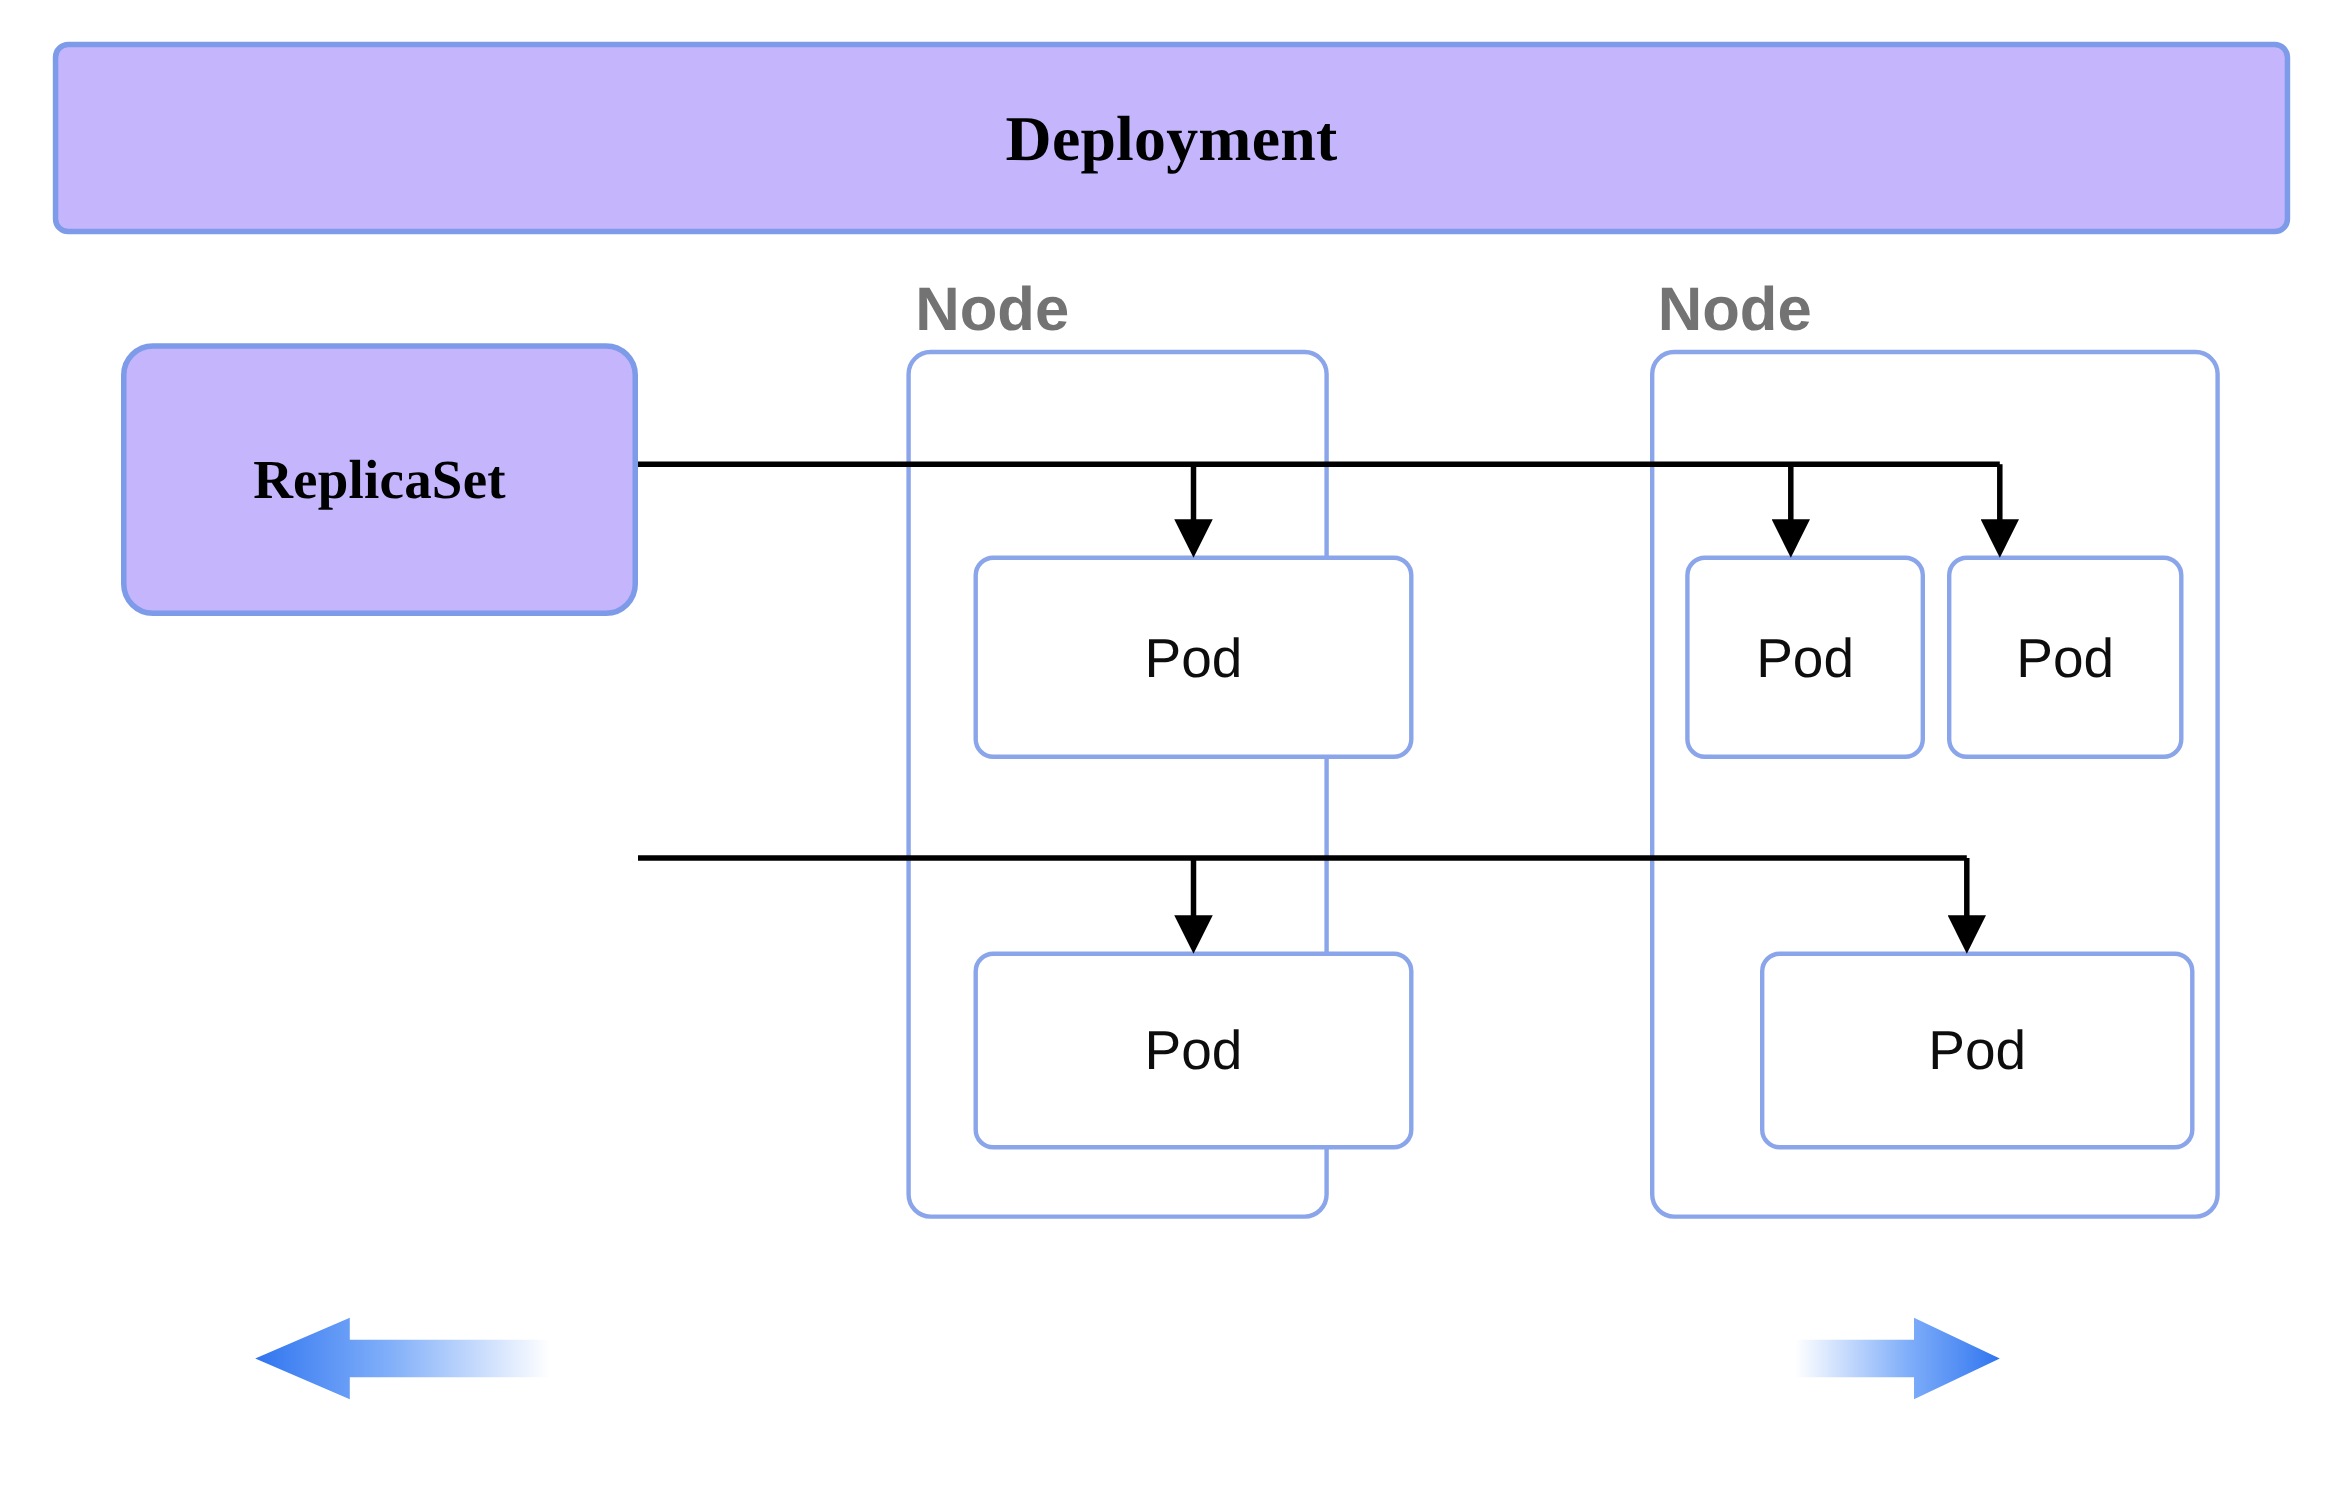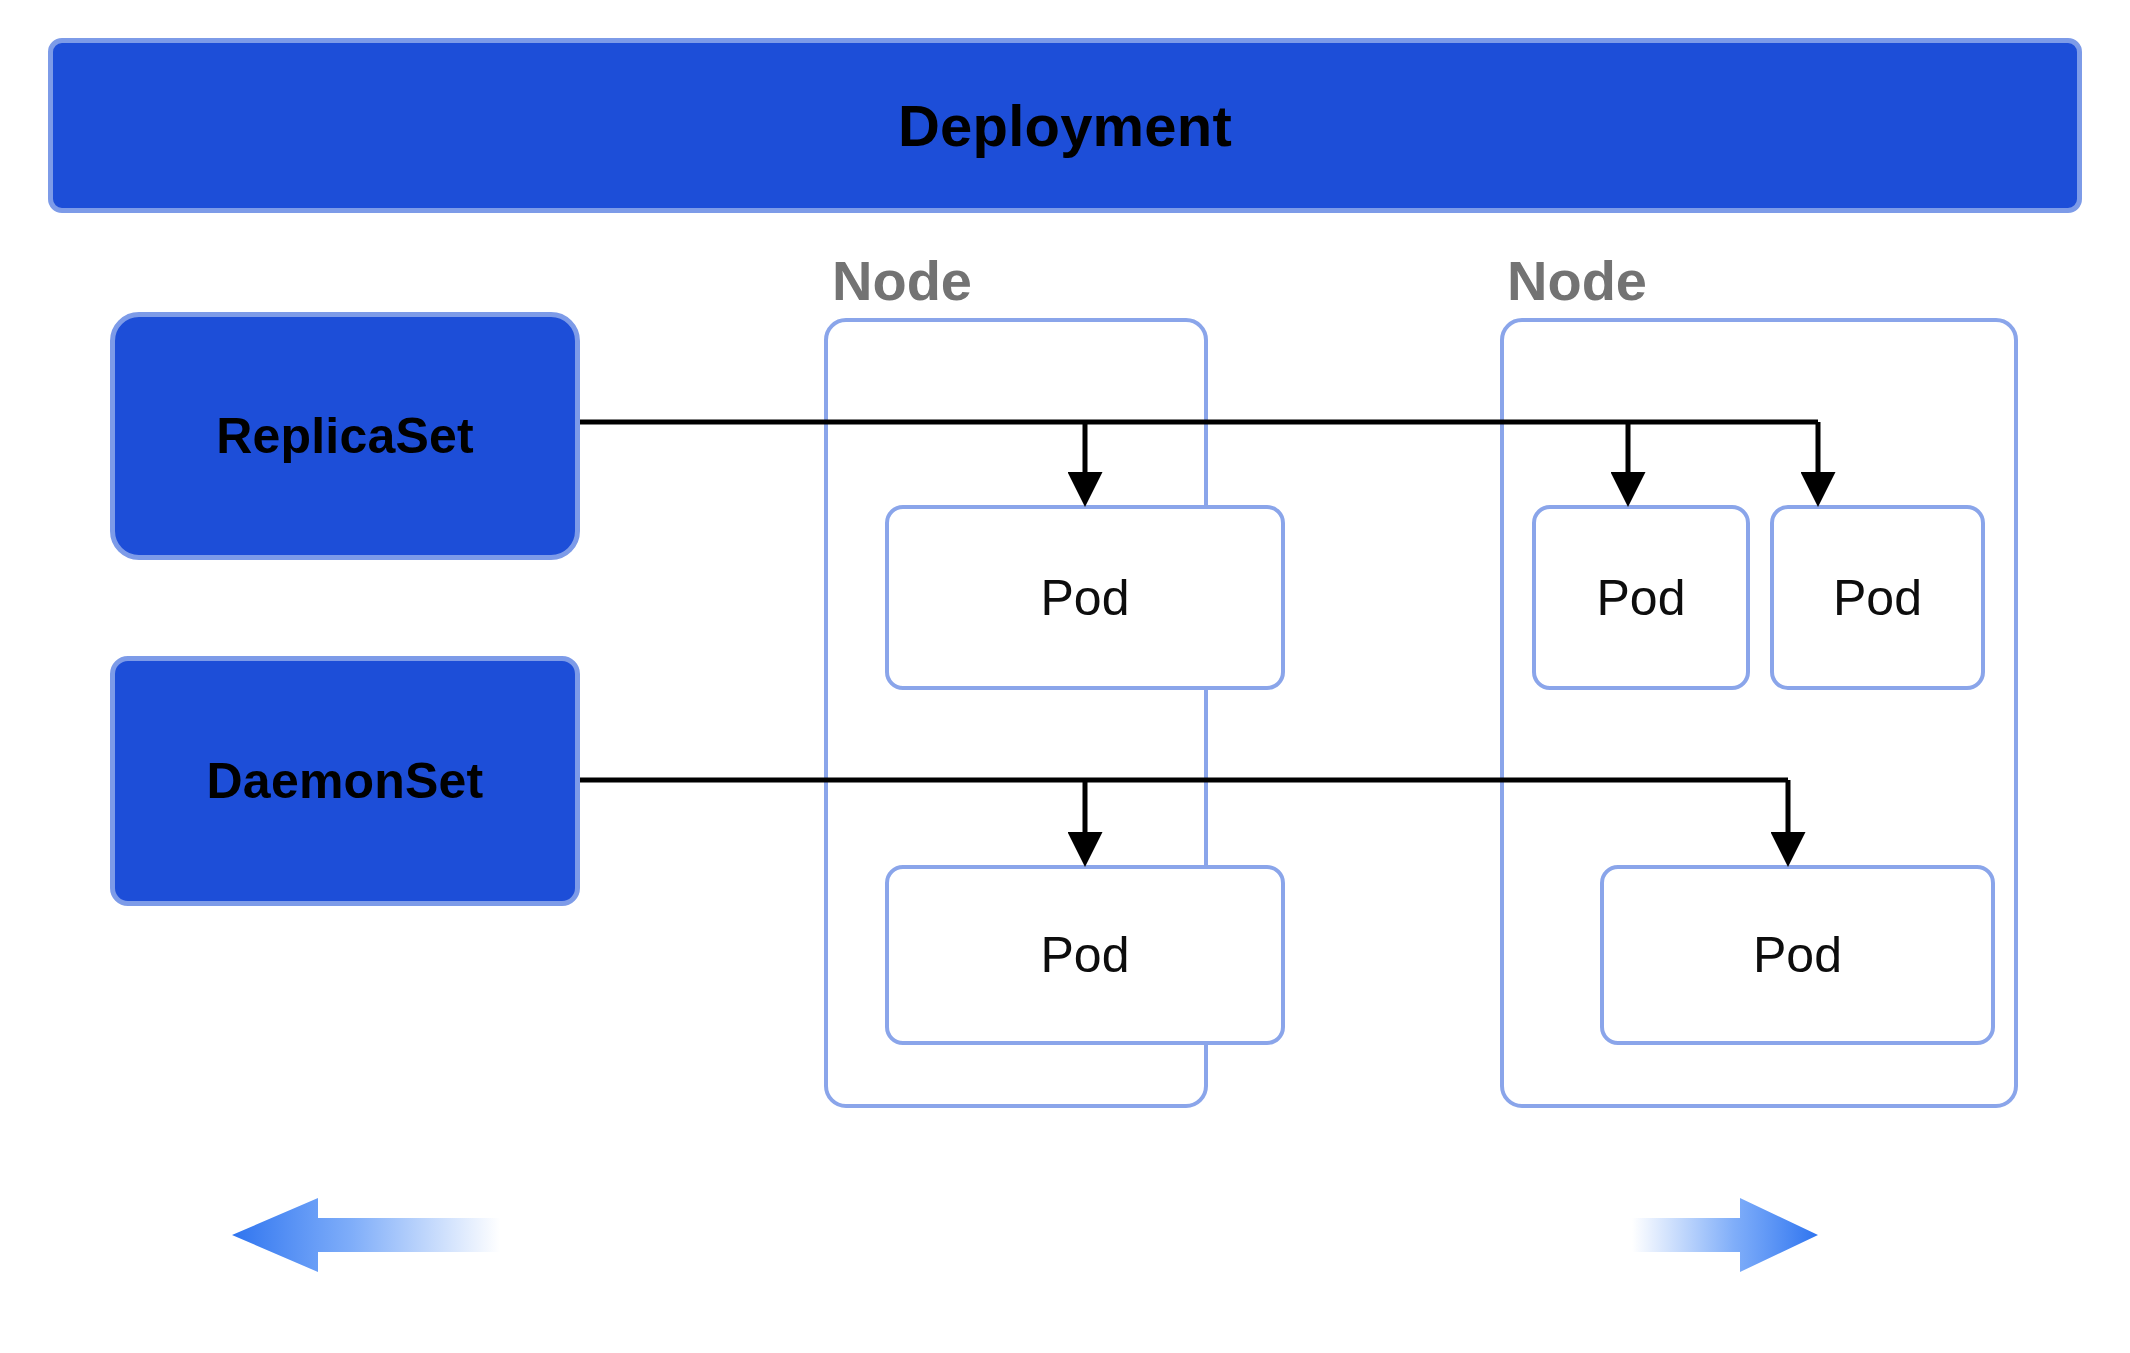--- a/index.html
+++ b/index.html
@@ -20,26 +20,27 @@
     position: absolute;
     left: 0; top: 0;
     width: 2130px;
     height: 1353px;
   }
 
   
   .panel {
     position: absolute;
     box-sizing: border-box;
-    background: #1d4ed8;
+    background: #c4b5fd;
     border: 5px solid #7d9be8;
     border-radius: 14px;
     display: flex;
     align-items: center;
     justify-content: center;
+    font-family: Liberation Serif, serif;
   }
   .panel-label {
     font-weight: bold;
     color: #000000;
     letter-spacing: 0.2px;
     white-space: nowrap;
   }
 
   .node-box {
     position: absolute;
@@ -117,23 +118,20 @@
 <div id="diagram-root">
 
   <div class="panel" id="deployment-box">
     <span class="panel-label">Deployment</span>
   </div>
 
   <div class="panel" id="replicaset-box">
     <span class="panel-label">ReplicaSet</span>
   </div>
 
-  <div class="panel" id="daemonset-box">
-    <span class="panel-label">DaemonSet</span>
-  </div>
 
   <div class="node-title" style="left:832px; top:253px;">Node</div>
 
   <div class="node-box" id="node-1-box" style="left:824px; top:318px; width:384px; height:790px;"></div>
 
   <div class="pod-box" style="left:885px; top:505px; width:400px; height:185px;">
     <span class="pod-label">Pod</span>
   </div>
 
   <div class="pod-box" style="left:885px; top:865px; width:400px; height:180px;">

